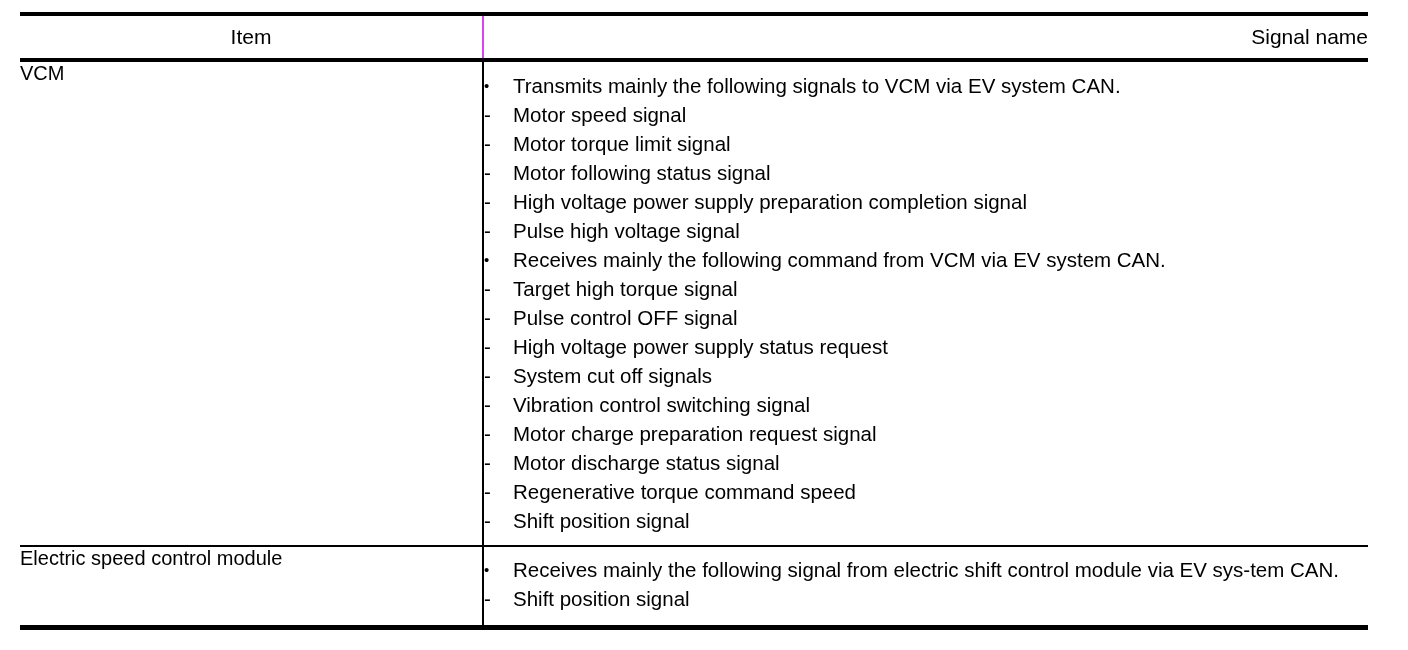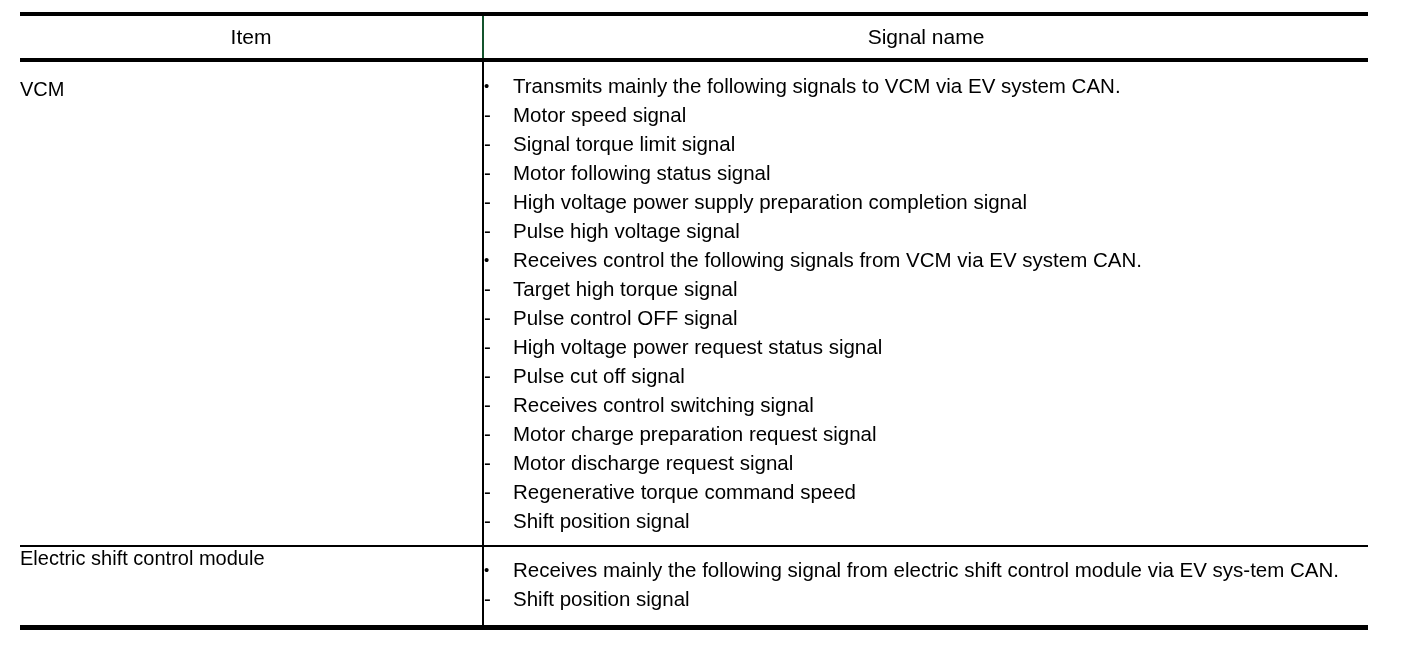--- a/index.html
+++ b/index.html
@@ -63,21 +63,22 @@
 
   
   .hdr-cell {
     height: 42px;
     text-align: center;
     font-size: 21px;
     line-height: 42px;
     white-space: nowrap;
   }
   .hdr-cell.divider {
-    border-left: 2px solid #14532d;
+    border-left: 2px solid #d946ef;
+    text-align: right;
   }
 
   
   .item-cell {
     font-size: 20px;
     padding-left: 15px;
     padding-right: 10px;
   }
   .signal-cell {
     border-left: 2px solid #000;
@@ -111,21 +112,21 @@
     text-align: left;
     font-size: 20.5px;
     line-height: 29px;
   }
   ul.sig-list li.lvl-bullet .marker {
     font-size: 15px;
   }
 
   
   .row-vcm .signal-cell   { padding-top: 53px; padding-bottom: 10px; }
-  .row-vcm .item-cell     { padding-top: 16px; }
+  .row-vcm .item-cell     { padding-top: 0; }
   .row-esc .signal-cell   { padding-top: 8px;  padding-bottom: 12px; }
 
   .row-vcm .signal-cell ul.sig-list { margin-top: -44px; }
 
   .esc-wrap { max-width: 858px; }
 </style>
 </head>
 <body>
 
 <div class="page">
@@ -157,84 +158,84 @@
           <li class="lvl-bullet">
             <span class="marker">•</span>
             <span>Transmits mainly the following signals to VCM via EV system CAN.</span>
           </li>
           <li class="lvl-dash">
             <span class="marker">-</span>
             <span>Motor speed signal</span>
           </li>
           <li class="lvl-dash">
             <span class="marker">-</span>
-            <span>Signal torque limit signal</span>
+            <span>Motor torque limit signal</span>
           </li>
           <li class="lvl-dash">
             <span class="marker">-</span>
             <span>Motor following status signal</span>
           </li>
           <li class="lvl-dash">
             <span class="marker">-</span>
             <span>High voltage power supply preparation completion signal</span>
           </li>
           <li class="lvl-dash">
             <span class="marker">-</span>
             <span>Pulse high voltage signal</span>
           </li>
           <li class="lvl-bullet">
             <span class="marker">•</span>
-            <span>Receives control the following signals from VCM via EV system CAN.</span>
+            <span>Receives mainly the following command from VCM via EV system CAN.</span>
           </li>
           <li class="lvl-dash">
             <span class="marker">-</span>
             <span>Target high torque signal</span>
           </li>
           <li class="lvl-dash">
             <span class="marker">-</span>
             <span>Pulse control OFF signal</span>
           </li>
           <li class="lvl-dash">
             <span class="marker">-</span>
-            <span>High voltage power request status signal</span>
-          </li>
-          <li class="lvl-dash">
-            <span class="marker">-</span>
-            <span>Pulse cut off signal</span>
-          </li>
-          <li class="lvl-dash">
-            <span class="marker">-</span>
-            <span>Receives control switching signal</span>
+            <span>High voltage power supply status request</span>
+          </li>
+          <li class="lvl-dash">
+            <span class="marker">-</span>
+            <span>System cut off signals</span>
+          </li>
+          <li class="lvl-dash">
+            <span class="marker">-</span>
+            <span>Vibration control switching signal</span>
           </li>
           <li class="lvl-dash">
             <span class="marker">-</span>
             <span>Motor charge preparation request signal</span>
           </li>
           <li class="lvl-dash">
             <span class="marker">-</span>
-            <span>Motor discharge request signal</span>
+            <span>Motor discharge status signal</span>
           </li>
           <li class="lvl-dash">
             <span class="marker">-</span>
             <span>Regenerative torque command speed</span>
           </li>
           <li class="lvl-dash">
             <span class="marker">-</span>
             <span>Shift position signal</span>
           </li>
         </ul>
       </td>
     </tr>
 
     <tr>
       <td class="rule-thin" colspan="2"></td>
     </tr>
 
     <tr class="row-esc">
-      <td class="item-cell">Electric shift control module</td>
+      <td class="item-cell">Electric speed control module</td>
       <td class="signal-cell">
         <ul class="sig-list esc-wrap">
           <li class="lvl-bullet">
             <span class="marker">•</span>
             <span>Receives mainly the following signal from electric shift control module via EV sys-tem CAN.</span>
           </li>
           <li class="lvl-dash">
             <span class="marker">-</span>
             <span>Shift position signal</span>
           </li>

